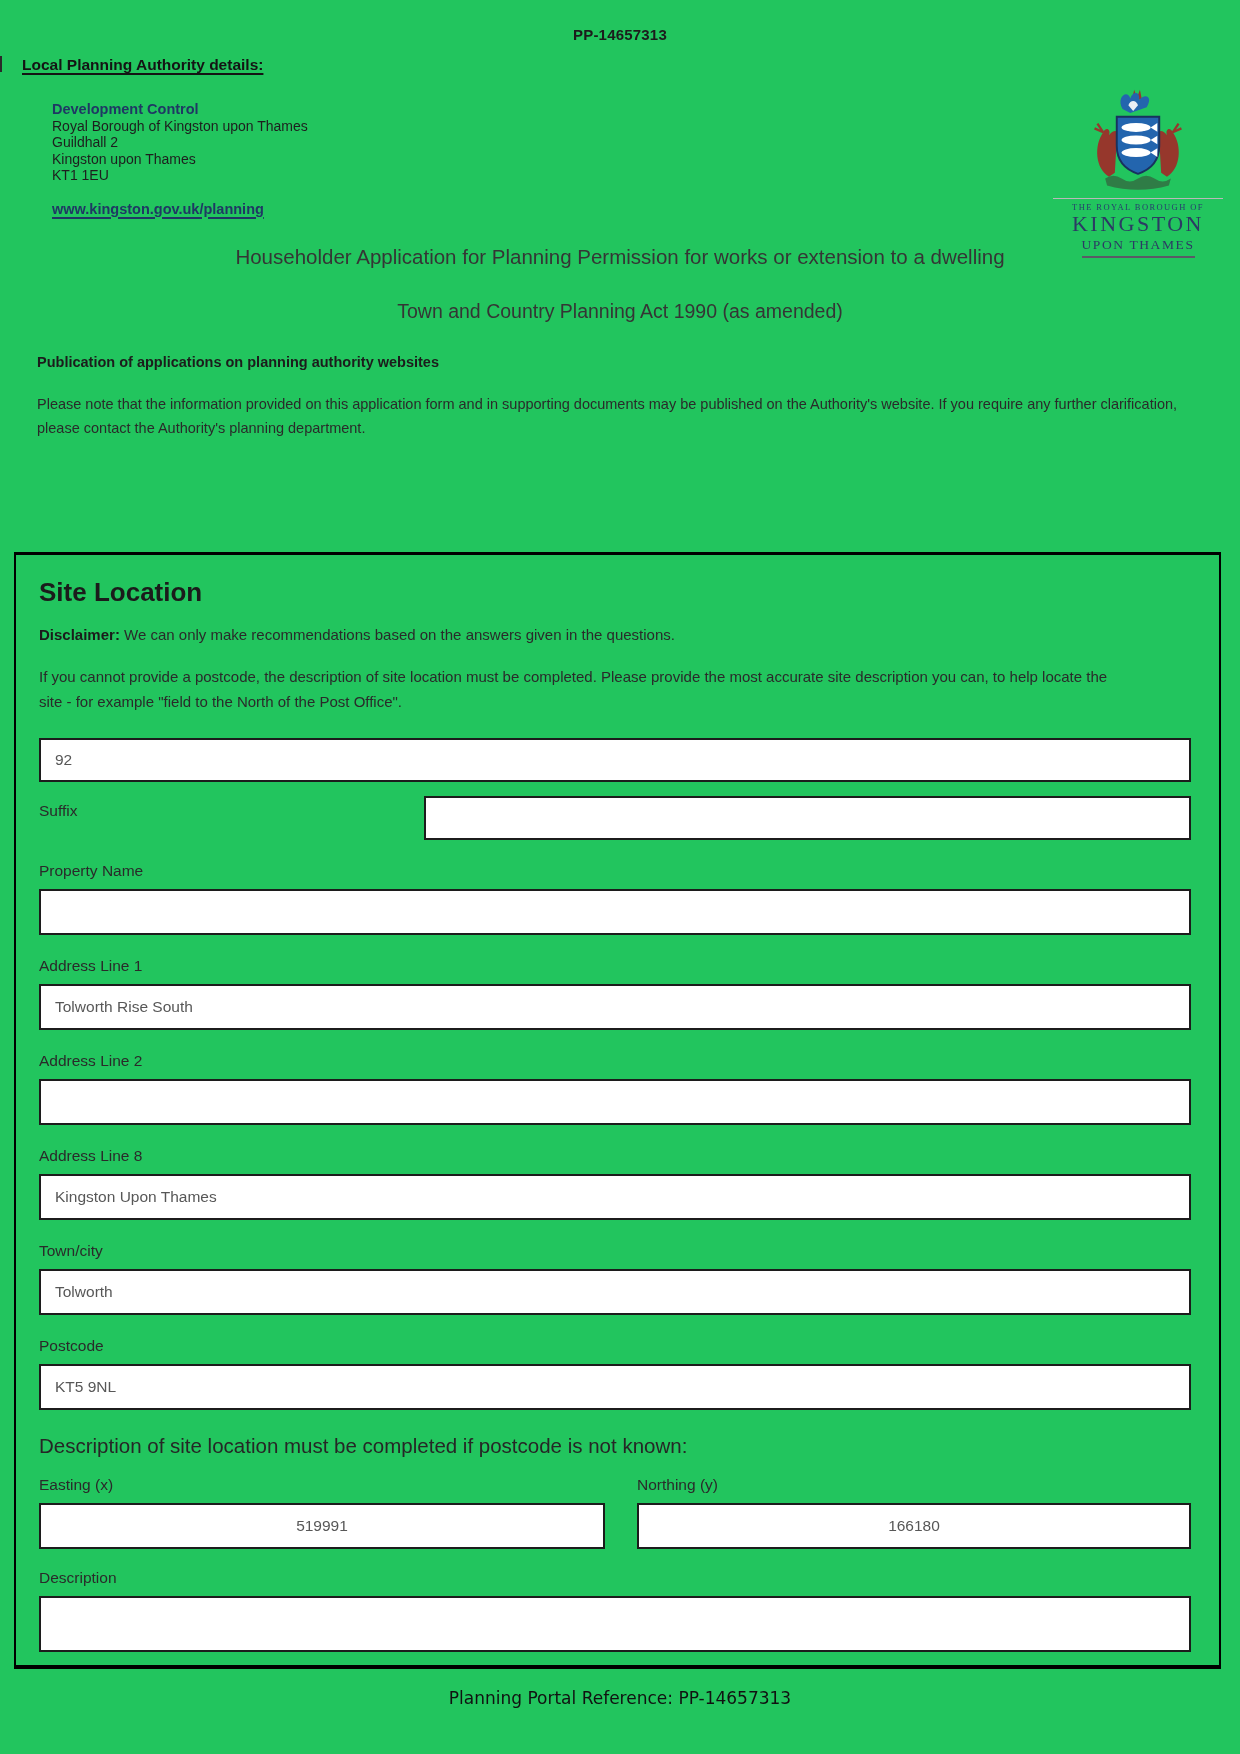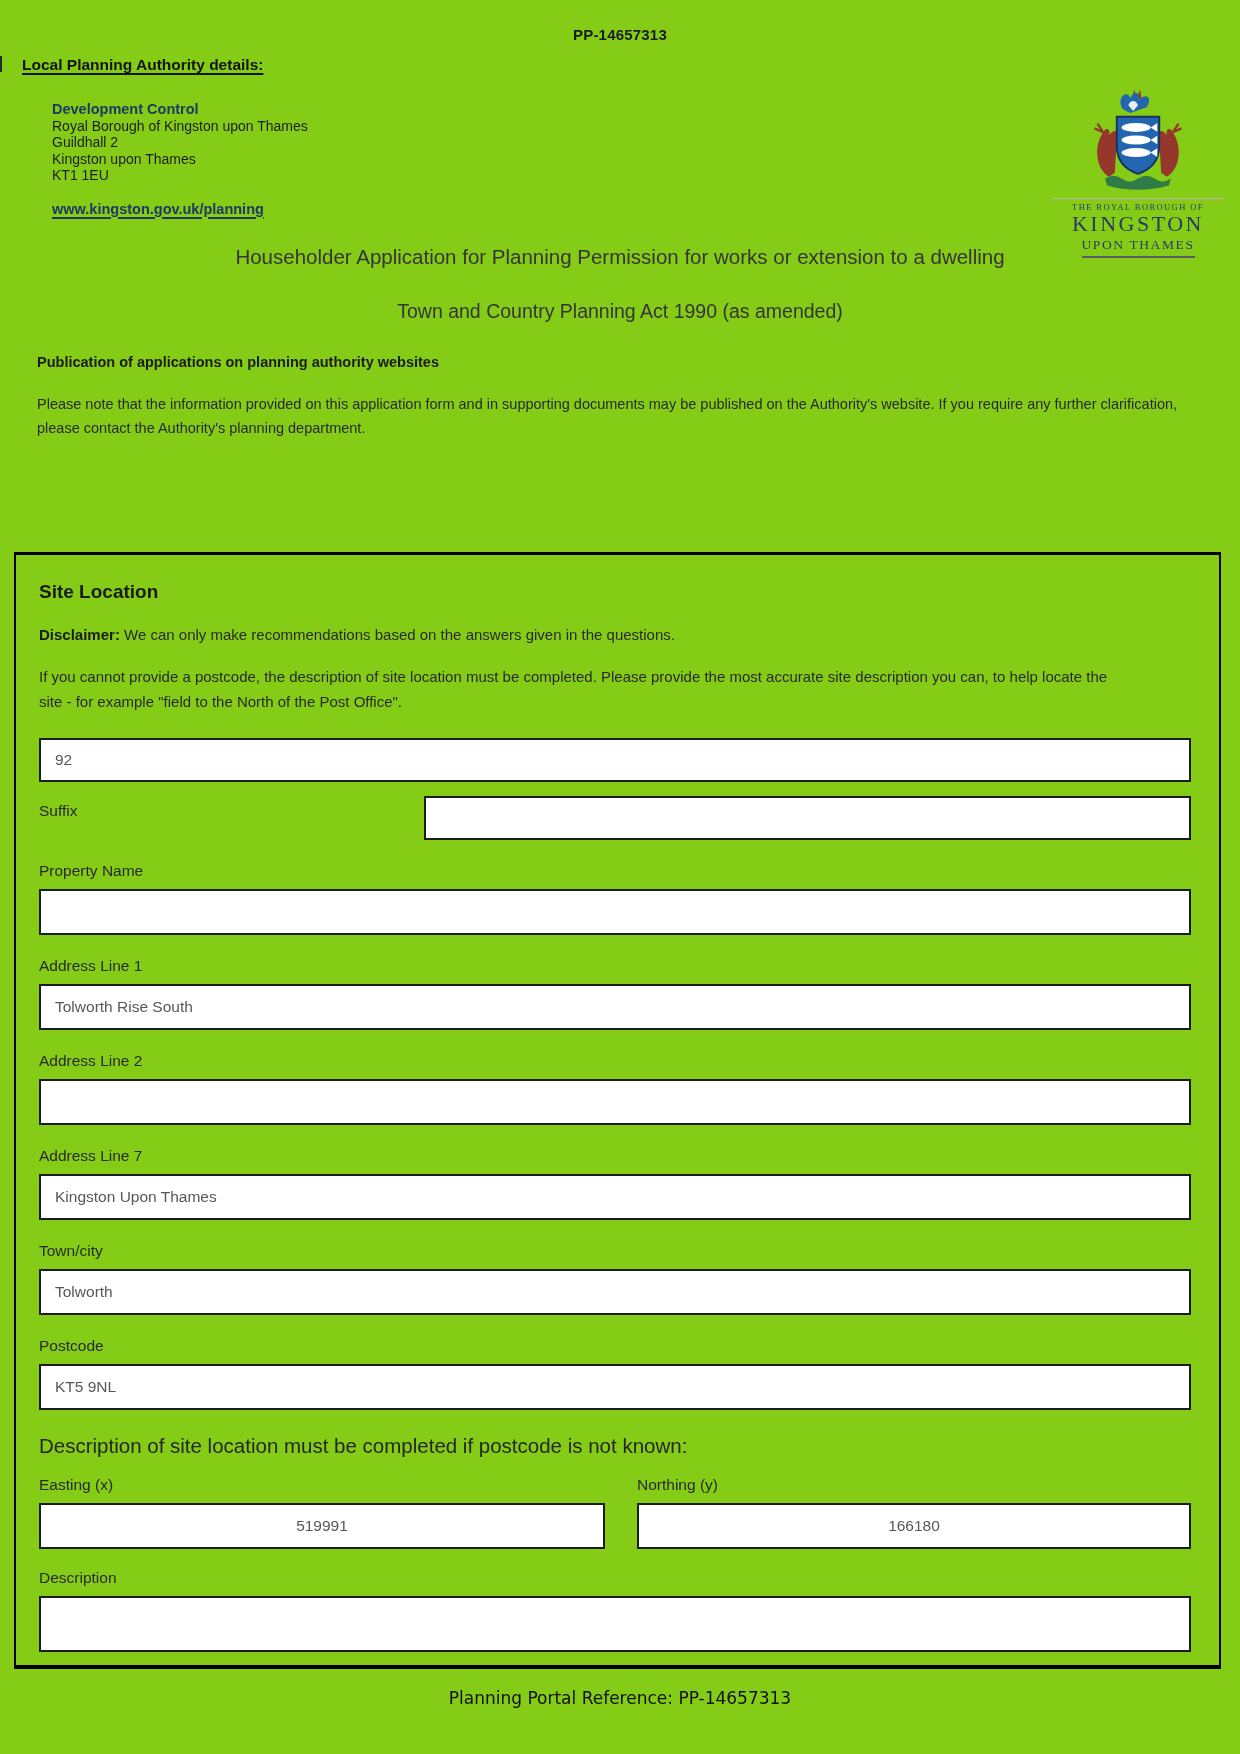--- a/index.html
+++ b/index.html
@@ -1,19 +1,19 @@
 <!DOCTYPE html>
 <html><head>
 <meta charset="utf-8">
 <style>
   * { margin:0; padding:0; box-sizing:border-box; }
   html,body { background:#ffffff; }
   .page {
     position:relative; width:1240px; height:1754px; margin:0 auto;
-    background:#84cc16; overflow:hidden;
+    background:#22c55e; overflow:hidden;
     font-family:"Liberation Sans", sans-serif; color:#262626;
   }
   
   .pp-ref { padding-top:26px; text-align:center; font-size:15px; font-weight:bold; color:#1c1c1c; letter-spacing:.2px; }
   .lpa-label { margin:13px 0 0 18px; font-size:15.5px; font-weight:bold; color:#141414;
                text-decoration:underline; text-decoration-thickness:2px; text-underline-offset:3px; display:inline-block; }
   .cursor-bar { display:inline-block; width:2px; height:16px; background:#2a2a2a; margin-right:2px; vertical-align:-2px; }
   .dept-block { margin:27px 0 0 52px; font-size:14px; line-height:16.5px; color:#1e1e1e; }
   .dept-name { font-weight:bold; color:#1f3864; font-size:14.5px; }
   .website { margin:17px 0 0 52px; font-size:14.5px; font-weight:bold; color:#1f3864;
@@ -30,21 +30,21 @@
   .main-title { margin-top:27px; text-align:center; font-size:20.5px; color:#353535; }
   .act-title  { margin-top:31px; text-align:center; font-size:19.5px; color:#353535; }
   .pub-heading { margin:31px 0 0 37px; font-size:14.5px; font-weight:bold; color:#1c1c1c; }
   .pub-note { margin:22px 0 0 37px; width:1174px; font-size:14.5px; line-height:24.5px; color:#2a2a2a; }
   
   .box {
     margin:111px 0 0 14px; width:1207px; height:1117px;
     border:2px solid #000; border-top-width:3px; border-bottom-width:4px;
     padding:24px 28px 0 23px; overflow:hidden;
   }
-  .box h2 { font-size:19px; line-height:26px; color:#1b1b1b; margin-bottom:20px; }
+  .box h2 { font-size:26px; line-height:26px; color:#1b1b1b; margin-bottom:20px; }
   .disclaimer { font-size:15px; line-height:19px; margin-bottom:20px; color:#2a2a2a; }
   .disclaimer b { color:#1b1b1b; }
   .instructions { font-size:15px; line-height:25px; margin-bottom:24px; max-width:1085px; color:#2a2a2a; }
   .field-row { display:flex; margin-bottom:14px; }
   .field-row .flabel { width:385px; flex-shrink:0; padding-top:6px; }
   .flabel { font-size:15.5px; color:#2a2a2a; }
   .tb {
     display:block; width:100%; height:44px; border:2px solid #1c1c1c; background:#fff;
     font-family:"Liberation Sans", sans-serif; font-size:15.5px; color:#575757; padding:0 14px; outline:none;
   }
@@ -155,21 +155,21 @@
       <span class="flabel">Address Line 1</span>
       <input class="tb" type="text" value="Tolworth Rise South" style="">
     </div>
 
     <div class="stack">
       <span class="flabel">Address Line 2</span>
       <input class="tb" type="text" value="" style="">
     </div>
 
     <div class="stack">
-      <span class="flabel">Address Line 7</span>
+      <span class="flabel">Address Line 8</span>
       <input class="tb" type="text" value="Kingston Upon Thames" style="">
     </div>
 
     <div class="stack">
       <span class="flabel">Town/city</span>
       <input class="tb" type="text" value="Tolworth" style="">
     </div>
 
     <div class="stack">
       <span class="flabel">Postcode</span>

